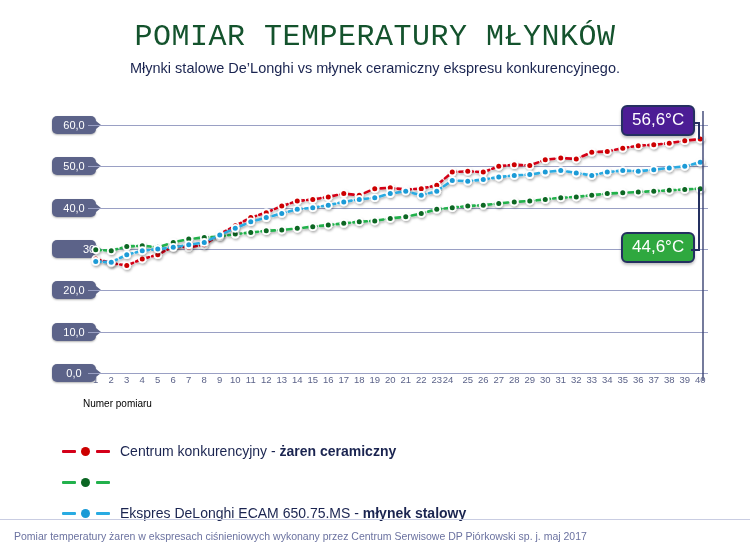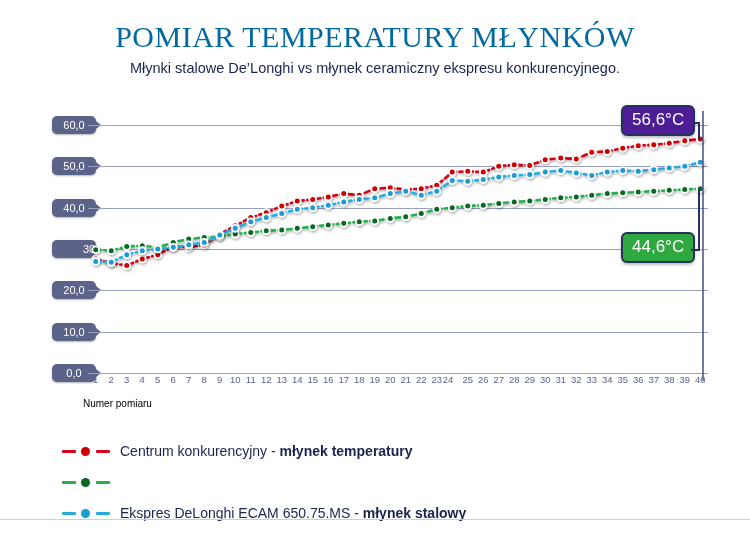--- a/index.html
+++ b/index.html
@@ -9,22 +9,22 @@
     font-family: "Liberation Sans", sans-serif;
     overflow: hidden;
   }
   .page { position: relative; width: 750px; height: 556px; background:#fff; }
 
   
   .title {
     position:absolute; top:20px; left:0; width:750px;
     text-align:center;
     font-size:30px; font-weight:400; letter-spacing:0.5px;
-    color:#0369a1;
-    font-family:Liberation Serif, serif;
+    color:#14532d;
+    font-family:Liberation Mono, monospace;
   }
   .subtitle {
     position:absolute; top:60px; left:0; width:750px;
     text-align:center;
     font-size:14.5px; font-weight:400;
     color:#1a2450;
   }
 
   
   .plot {
@@ -457,35 +457,36 @@
   <div id="conn-red" class="connector" style="left: 698.25px; top: 122px; width: 2px; height: 17.0533px;"></div>
   <div id="conn-green" class="connector" style="left: 698.25px; top: 188.653px; width: 2px; height: 60.3467px;"></div>
 
   <div class="legend" id="legend">
       <div class="legend-row">
         <div class="legend-swatch">
           <span class="bar l" style="background:#d40019"></span>
           <span class="dot" style="background:#cc0000"></span>
           <span class="bar r" style="background:#d40019"></span>
         </div>
-        <div class="legend-text"><span>Centrum konkurencyjny - </span><b>młynek temperatury</b></div>
+        <div class="legend-text"><span>Centrum konkurencyjny - </span><b>żaren ceramiczny</b></div>
       </div>
       <div class="legend-row">
         <div class="legend-swatch">
           <span class="bar l" style="background:#22b14c"></span>
           <span class="dot" style="background:#0b6623"></span>
           <span class="bar r" style="background:#22b14c"></span>
         </div>
       </div>
       <div class="legend-row">
         <div class="legend-swatch">
           <span class="bar l" style="background:#29abe2"></span>
           <span class="dot" style="background:#1a9ad6"></span>
           <span class="bar r" style="background:#29abe2"></span>
         </div>
         <div class="legend-text"><span>Ekspres DeLonghi ECAM 650.75.MS - </span><b>młynek stalowy</b></div>
       </div>
     </div>
 
   <div class="footer-rule"></div>
+  <div class="footer">Pomiar temperatury żaren w ekspresach ciśnieniowych wykonany przez Centrum Serwisowe DP Piórkowski sp. j. maj 2017</div>
 <div class="connector" style="position: absolute; left: 695px; top: 122px; width: 5.25px; height: 2px;"></div>
     <div class="connector" style="position: absolute; left: 691px; top: 249px; width: 9.25px; height: 2px;"></div>
   </div>
 
 </body></html>

